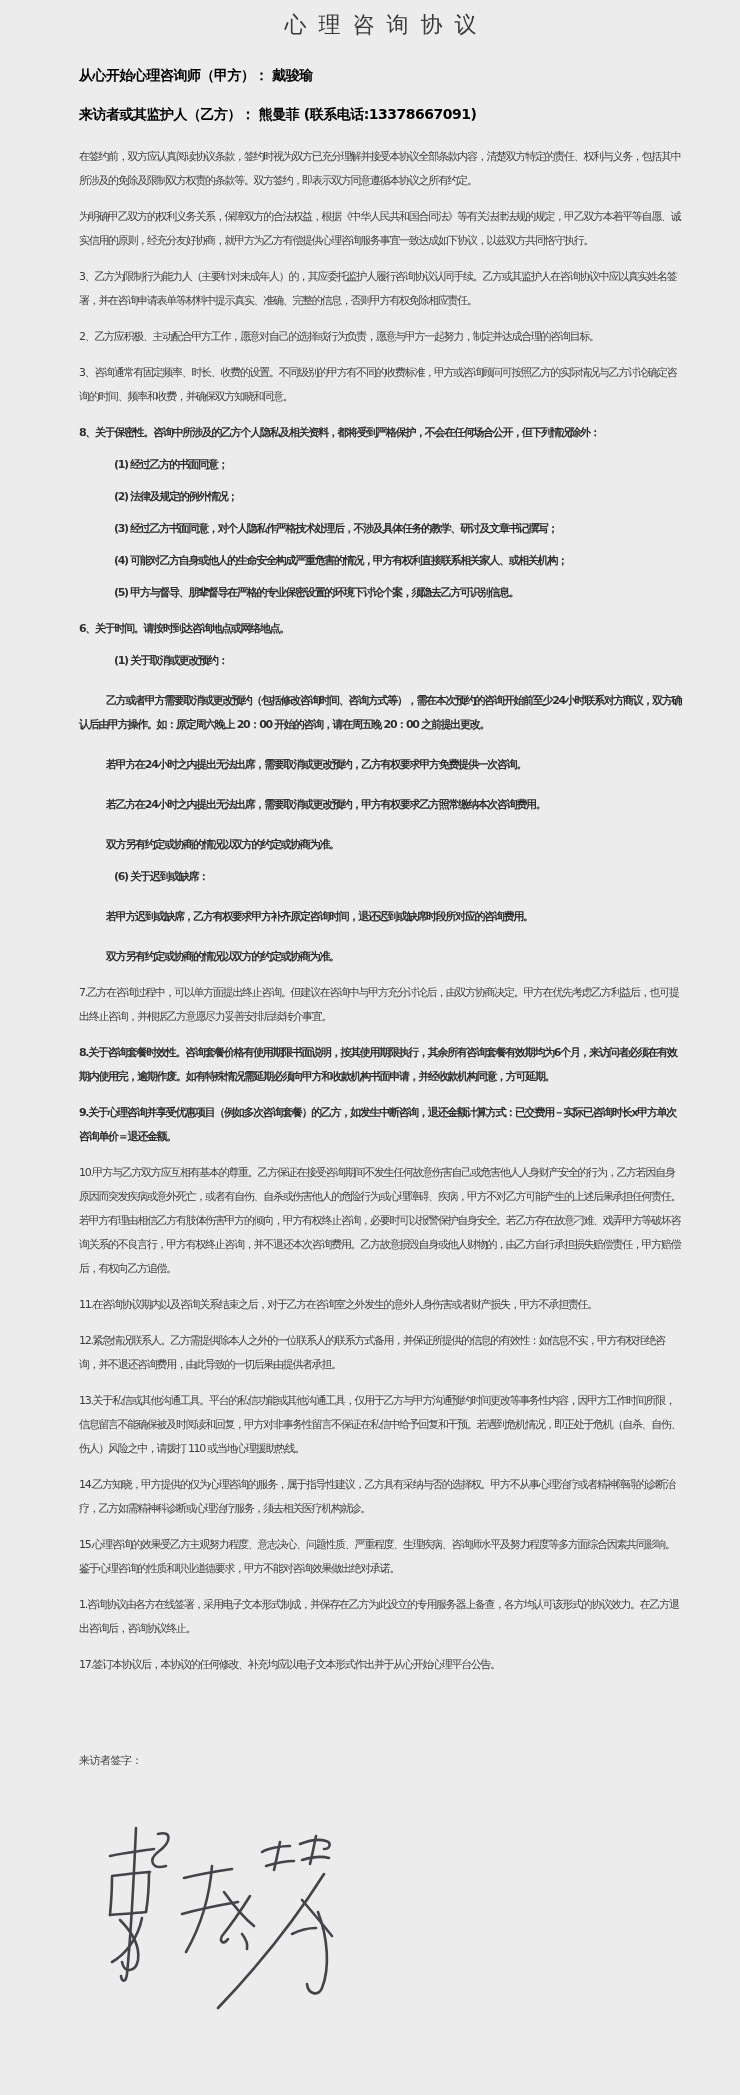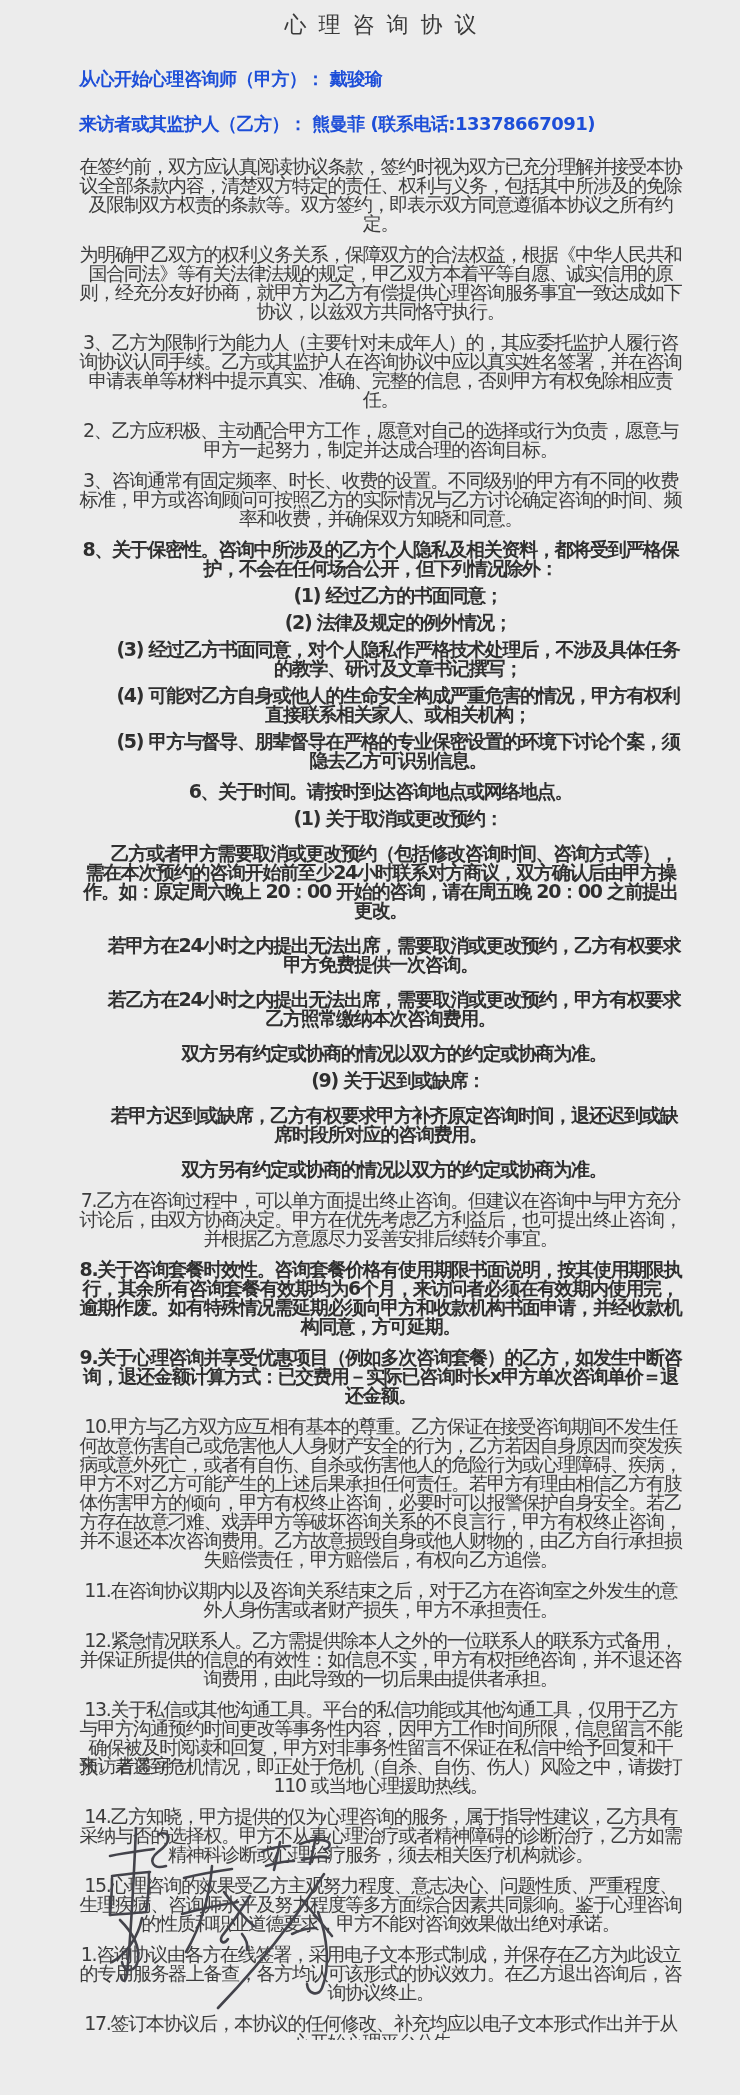--- a/index.html
+++ b/index.html
@@ -18,35 +18,35 @@
     margin: 0 0 27px 0;
     text-align: center;
     font-size: 22px;
     font-weight: 400;
     letter-spacing: 12px;
     color: #3a3a3a;
     text-indent: 12px; 
   }
   .party {
     font-weight: 700;
-    font-size: 18px;
-    color: #1d4ed8;
+    font-size: 14px;
+    color: #000000;
     margin: 0 0 21px 0;
     letter-spacing: -0.5px;
   }
-  .paras { font-size: 19px; line-height: 19px; letter-spacing: -1.3px; text-align: center; }
+  .paras { font-size: 11px; line-height: 24px; letter-spacing: -1.3px; }
   .para { margin: 12px 0 0 0; color: #3c3c3c; }
   .para.b { font-weight: 700; color: #2f2f2f; }
   .para.sub { padding-left: 35px; margin-top: 8px; }
   .para.hang { text-indent: 27px; margin-top: 16px; }
   .sign-label {
     position: absolute;
     left: 79px;
     top: 1753px;
-    font-size: 19px;
+    font-size: 11px;
     letter-spacing: -0.5px;
     color: #3c3c3c;
   }
   .signature {
     position: absolute;
     left: 96px;
     top: 1816px;
     width: 240px;
     height: 200px;
   }
@@ -86,21 +86,21 @@
         <div class="para b sub">(2) 法律及规定的例外情况；</div>
         <div class="para b sub">(3) 经过乙方书面同意，对个人隐私作严格技术处理后，不涉及具体任务的教学、研讨及文章书记撰写；</div>
         <div class="para b sub">(4) 可能对乙方自身或他人的生命安全构成严重危害的情况，甲方有权利直接联系相关家人、或相关机构；</div>
         <div class="para b sub">(5) 甲方与督导、朋辈督导在严格的专业保密设置的环境下讨论个案，须隐去乙方可识别信息。</div>
         <div class="para b">6、关于时间。请按时到达咨询地点或网络地点。</div>
         <div class="para b sub">(1) 关于取消或更改预约：</div>
         <div class="para b hang">乙方或者甲方需要取消或更改预约（包括修改咨询时间、咨询方式等），需在本次预约的咨询开始前至少24小时联系对方商议，双方确认后由甲方操作。如：原定周六晚上 20：00 开始的咨询，请在周五晚 20：00 之前提出更改。</div>
         <div class="para b hang">若甲方在24小时之内提出无法出席，需要取消或更改预约，乙方有权要求甲方免费提供一次咨询。</div>
         <div class="para b hang">若乙方在24小时之内提出无法出席，需要取消或更改预约，甲方有权要求乙方照常缴纳本次咨询费用。</div>
         <div class="para b hang">双方另有约定或协商的情况以双方的约定或协商为准。</div>
-        <div class="para b sub">(9) 关于迟到或缺席：</div>
+        <div class="para b sub">(6) 关于迟到或缺席：</div>
         <div class="para b hang">若甲方迟到或缺席，乙方有权要求甲方补齐原定咨询时间，退还迟到或缺席时段所对应的咨询费用。</div>
         <div class="para b hang">双方另有约定或协商的情况以双方的约定或协商为准。</div>
         <div class="para">7.乙方在咨询过程中，可以单方面提出终止咨询。但建议在咨询中与甲方充分讨论后，由双方协商决定。甲方在优先考虑乙方利益后，也可提出终止咨询，并根据乙方意愿尽力妥善安排后续转介事宜。</div>
         <div class="para b">8.关于咨询套餐时效性。咨询套餐价格有使用期限书面说明，按其使用期限执行，其余所有咨询套餐有效期均为6个月，来访问者必须在有效期内使用完，逾期作废。如有特殊情况需延期必须向甲方和收款机构书面申请，并经收款机构同意，方可延期。</div>
         <div class="para b">9.关于心理咨询并享受优惠项目（例如多次咨询套餐）的乙方，如发生中断咨询，退还金额计算方式：已交费用－实际已咨询时长x甲方单次咨询单价＝退还金额。</div>
         <div class="para">10.甲方与乙方双方应互相有基本的尊重。乙方保证在接受咨询期间不发生任何故意伤害自己或危害他人人身财产安全的行为，乙方若因自身原因而突发疾病或意外死亡，或者有自伤、自杀或伤害他人的危险行为或心理障碍、疾病，甲方不对乙方可能产生的上述后果承担任何责任。若甲方有理由相信乙方有肢体伤害甲方的倾向，甲方有权终止咨询，必要时可以报警保护自身安全。若乙方存在故意刁难、戏弄甲方等破坏咨询关系的不良言行，甲方有权终止咨询，并不退还本次咨询费用。乙方故意损毁自身或他人财物的，由乙方自行承担损失赔偿责任，甲方赔偿后，有权向乙方追偿。</div>
         <div class="para">11.在咨询协议期内以及咨询关系结束之后，对于乙方在咨询室之外发生的意外人身伤害或者财产损失，甲方不承担责任。</div>
         <div class="para">12.紧急情况联系人。乙方需提供除本人之外的一位联系人的联系方式备用，并保证所提供的信息的有效性：如信息不实，甲方有权拒绝咨询，并不退还咨询费用，由此导致的一切后果由提供者承担。</div>
         <div class="para">13.关于私信或其他沟通工具。平台的私信功能或其他沟通工具，仅用于乙方与甲方沟通预约时间更改等事务性内容，因甲方工作时间所限，信息留言不能确保被及时阅读和回复，甲方对非事务性留言不保证在私信中给予回复和干预。若遇到危机情况，即正处于危机（自杀、自伤、伤人）风险之中，请拨打 110 或当地心理援助热线。</div>
         <div class="para">14.乙方知晓，甲方提供的仅为心理咨询的服务，属于指导性建议，乙方具有采纳与否的选择权。甲方不从事心理治疗或者精神障碍的诊断治疗，乙方如需精神科诊断或心理治疗服务，须去相关医疗机构就诊。</div>

